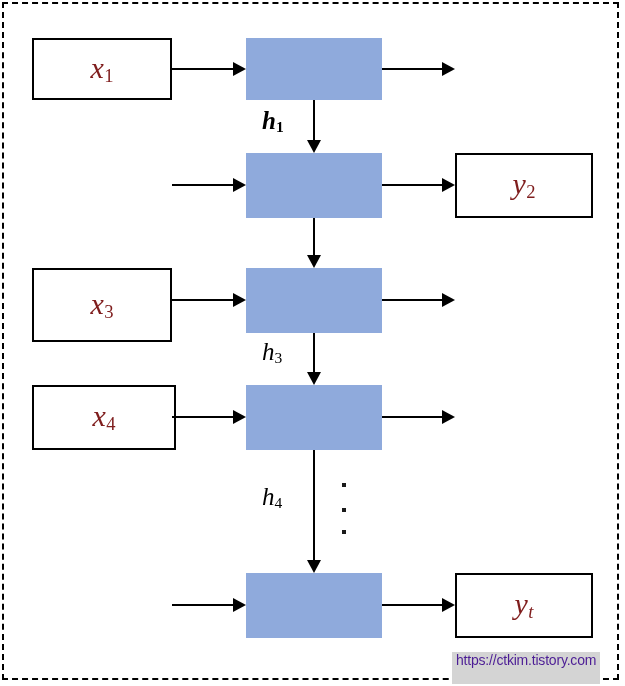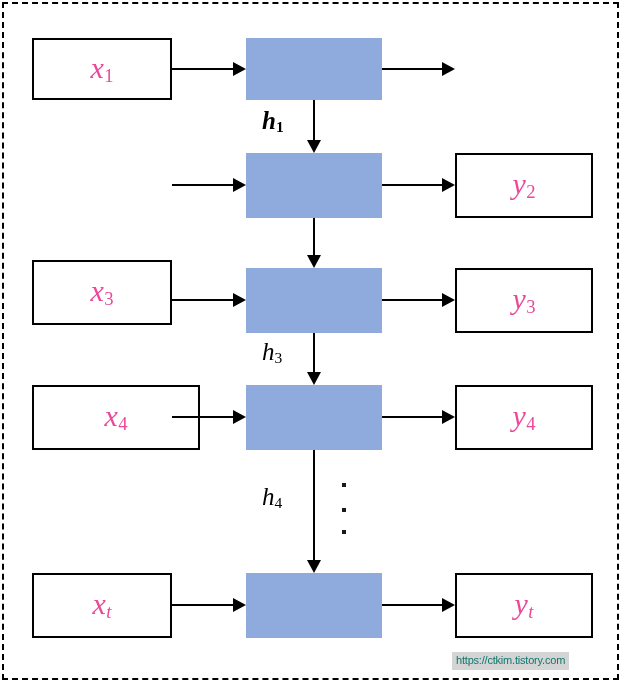--- a/index.html
+++ b/index.html
@@ -40,21 +40,21 @@
   .hidden-box {
     position: absolute;
     box-sizing: border-box;
     background: #8FAADC;
     border: none;
   }
   .var-label {
     font-family: "Liberation Serif", serif;
     font-style: italic;
     font-size: 30px;
-    color: #ec4899;
+    color: #7f1d1d;
     line-height: 1;
     white-space: nowrap;
     user-select: none;
     text-align: center;
   }
   .var-label sub {
     font-size: 0.62em;
     font-style: normal;
     vertical-align: -0.22em;
     padding-left: 0.5px;
@@ -122,25 +122,25 @@
   .ellipsis-dot {
     position: absolute;
     width: 4px;
     height: 4px;
     background: #1a1a1a;
   }
   #watermark {
     position: absolute;
     left: 452px;
     top: 652px;
-    padding: 1px 4px 2px 4px;
+    padding: 1px 4px 16px 4px;
     background: #d4d4d4;
-    color: #0f766e;
+    color: #4c1d95;
     font-family: "Liberation Sans", sans-serif;
-    font-size: 11px;
+    font-size: 14px;
     line-height: 15px;
     letter-spacing: -0.2px;
     white-space: nowrap;
     user-select: none;
   }
 </style>
 </head>
 <body>
 
 <div id="canvas">
@@ -178,73 +178,64 @@
   <div class="io-box" style="left:455px; top:153px; width:138px; height:65px;">
     <span class="var-label"><span>y</span><sub>2</sub></span>
   </div>
 
   <div class="arrow-v" style="left:307px; top:218px; height:50px;">
     <div class="shaft" style="height:38px;"></div>
     <div class="head" style="top:37px;"></div>
   </div>
   <div class="h-label" style="left:262px; top:224px;margin-top:41px;"><span>h</span><sub>2</sub></div>
 
-  <div class="io-box" style="left:32px; top:260px; width:140px; height:65px;">
+  <div class="io-box" style="left:32px; top:268px; width:140px; height:74px;">
     <span class="var-label"><span>x</span><sub>3</sub></span>
   </div>
   <div class="arrow-h" style="left:172px; top:293px; width:74px;">
     <div class="shaft" style="width:62px;"></div>
     <div class="head" style="left:61px;"></div>
   </div>
   <div class="hidden-box" style="left:246px; top:268px; width:136px; height:65px;"></div>
   <div class="arrow-h" style="left:382px; top:293px; width:73px;">
     <div class="shaft" style="width:61px;"></div>
     <div class="head" style="left:60px;"></div>
-  </div>
-  <div class="io-box" style="left:455px; top:268px; width:138px; height:65px;">
-    <span class="var-label"><span>y</span><sub>3</sub></span>
   </div>
 
   <div class="arrow-v" style="left:307px; top:333px; height:52px;">
     <div class="shaft" style="height:40px;"></div>
     <div class="head" style="top:39px;"></div>
   </div>
   <div class="h-label" style="left:262px; top:339px;"><span>h</span><sub>3</sub></div>
 
-  <div class="io-box" style="left:32px; top:385px; width:168px; height:65px;">
+  <div class="io-box" style="left:32px; top:385px; width:144px; height:65px;">
     <span class="var-label"><span>x</span><sub>4</sub></span>
   </div>
   <div class="arrow-h" style="left:172px; top:410px; width:74px;">
     <div class="shaft" style="width:62px;"></div>
     <div class="head" style="left:61px;"></div>
   </div>
   <div class="hidden-box" style="left:246px; top:385px; width:136px; height:65px;"></div>
   <div class="arrow-h" style="left:382px; top:410px; width:73px;">
     <div class="shaft" style="width:61px;"></div>
     <div class="head" style="left:60px;"></div>
-  </div>
-  <div class="io-box" style="left:455px; top:385px; width:138px; height:65px;">
-    <span class="var-label"><span>y</span><sub>4</sub></span>
   </div>
 
   <div class="arrow-v" style="left:307px; top:450px; height:123px;">
     <div class="shaft" style="height:111px;"></div>
     <div class="head" style="top:110px;"></div>
   </div>
   <div class="h-label" style="left:262px; top:456px;margin-top:28px;"><span>h</span><sub>4</sub></div>
 
   <div>
     <div class="ellipsis-dot" style="left:342px; top:483px;"></div>
     <div class="ellipsis-dot" style="left:342px; top:508px;"></div>
     <div class="ellipsis-dot" style="left:342px; top:530px;"></div>
   </div>
 
-  <div class="io-box" style="left:32px; top:573px; width:140px; height:65px;">
-    <span class="var-label"><span>x</span><sub class="italic-sub">t</sub></span>
-  </div>
   <div class="arrow-h" style="left:172px; top:598px; width:74px;">
     <div class="shaft" style="width:62px;"></div>
     <div class="head" style="left:61px;"></div>
   </div>
   <div class="hidden-box" style="left:246px; top:573px; width:136px; height:65px;"></div>
   <div class="arrow-h" style="left:382px; top:598px; width:73px;">
     <div class="shaft" style="width:61px;"></div>
     <div class="head" style="left:60px;"></div>
   </div>
   <div class="io-box" style="left:455px; top:573px; width:138px; height:65px;">

